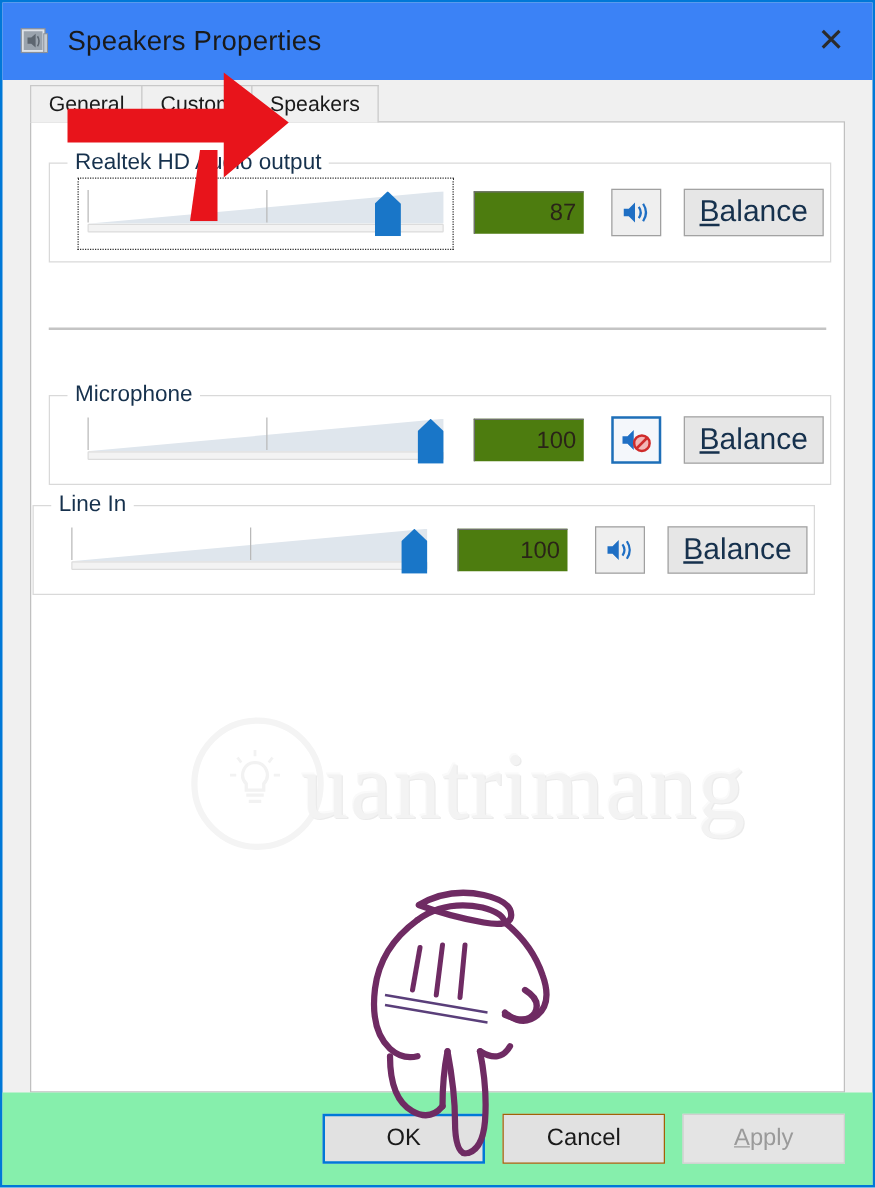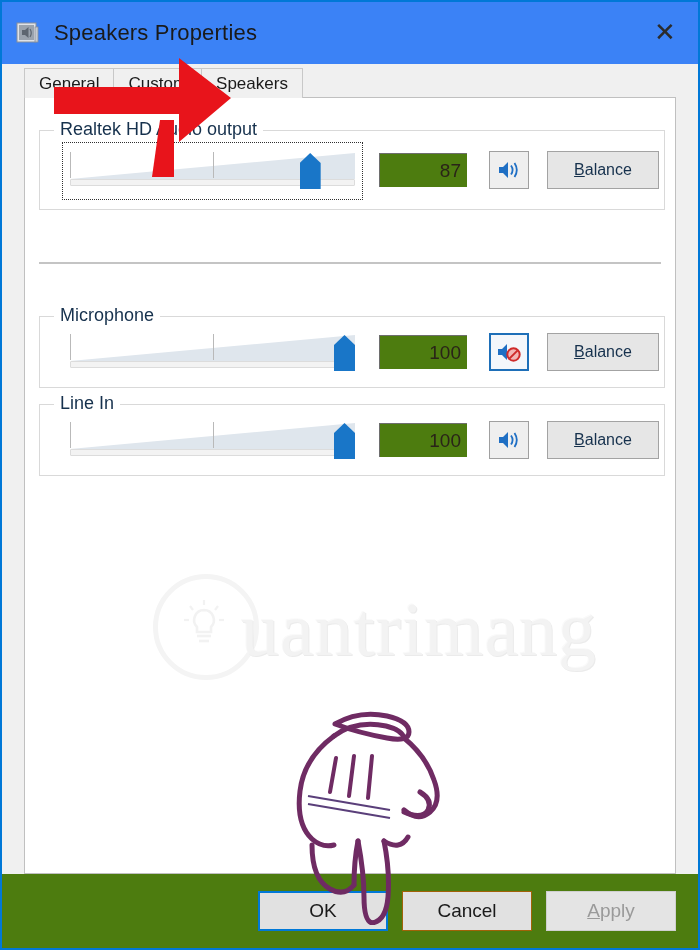--- a/index.html
+++ b/index.html
@@ -202,21 +202,21 @@
   }
 
   
   .balance-btn {
     width: 112px; height: 38px;
     background: #e6e6e6;
     border: 1px solid #a3a3a3;
     display: flex;
     align-items: center;
     justify-content: center;
-    font-size: 16px;
+    font-size: 24px;
     color: #16314d;
     cursor: pointer;
     font-family: "Liberation Sans", sans-serif;
   }
   .balance-btn u { text-decoration: underline; }
 
   
   .divider {
     position: absolute;
     height: 2px;
@@ -280,21 +280,21 @@
 
   
   .footer {
     flex: 0 0 auto;
     height: 74px;
     position: relative;
     display: flex;
     align-items: center;
     justify-content: flex-end;
     padding-right: 22px;
-    background: #4d7c0f;
+    background: #86efac;
   }
   .btn {
     width: 130px;
     height: 40px;
     margin-left: 14px;
     background: #e1e1e1;
     border: 1px solid #a16207;
     font-size: 19px;
     color: #1a1a1a;
     display: flex;
@@ -391,21 +391,21 @@
             <circle cx="17.5" cy="13.5" r="6.2" fill="#f2b6b6" stroke="#cf2b2b" stroke-width="2"></circle>
             <line x1="13.6" y1="17.4" x2="21.4" y2="9.6" stroke="#cf2b2b" stroke-width="2"></line>
           </svg>
         </div>
         <div class="balance-btn" style="margin-left:18px;">
           <span><u>B</u>alance</span>
         </div>
       </div>
     </div>
 
-    <div class="group" style="left:14px; top:306px; width:626px; height:72px;">
+    <div class="group" style="left:1px; top:306px; width:626px; height:72px;">
       <div class="group-title">Line In</div>
       <div class="group-row">
         <div class="slider-wrap" style="width:285px; margin-left:30px;">
           <div class="slider-ramp-tri"></div>
           <div class="tick" style="left:0px;"></div>
           <div class="tick" style="left:50%;"></div>
           <div class="slider-track"></div>
           <div class="slider-thumb" id="thumb-2" style="left: 264px;"></div>
         </div>
         <div class="numfield" style="margin-left:24px;">100</div>

